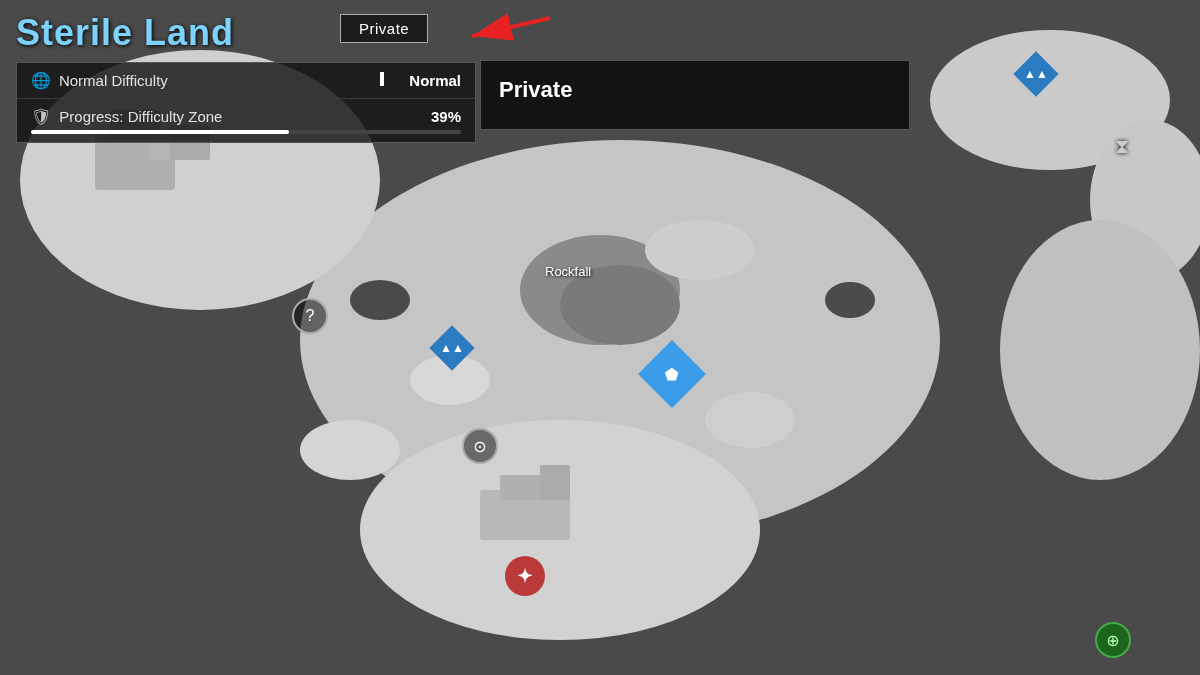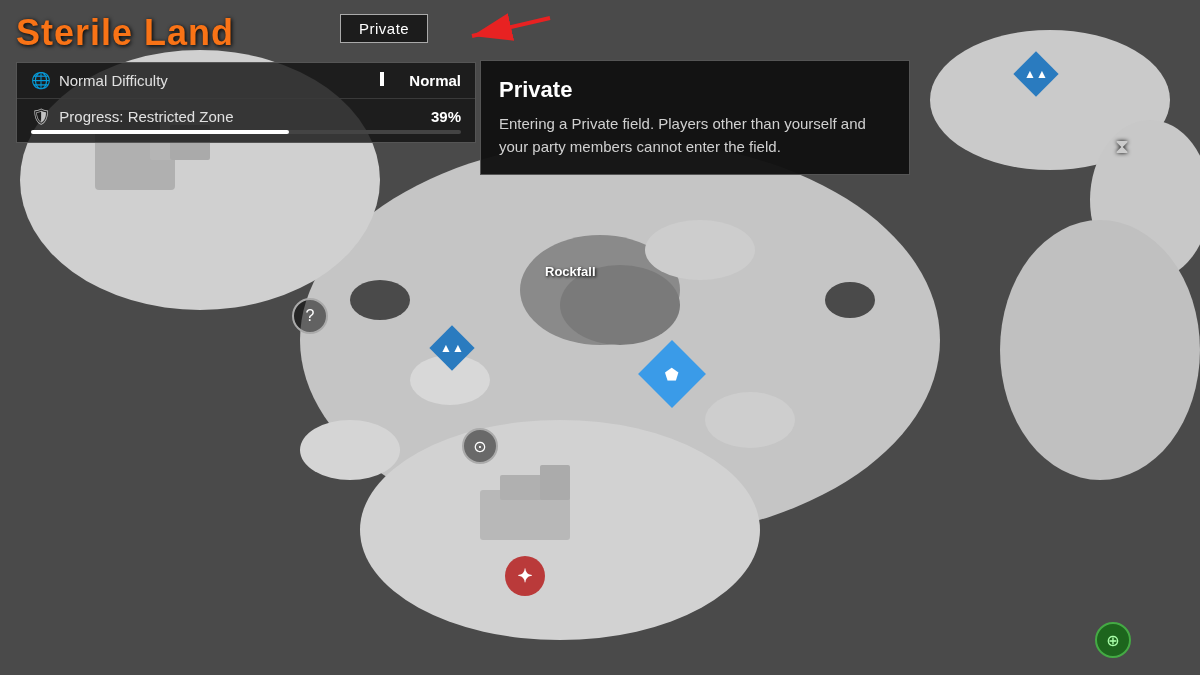--- a/index.html
+++ b/index.html
@@ -27,21 +27,21 @@
     #ui-overlay {
       position: absolute;
       top: 0;
       left: 0;
       padding: 12px 16px;
       pointer-events: none;
       z-index: 10;
     }
 
     #title {
-      color: #f97316;
+      color: #7dd3fc;
       font-size: 36px;
       font-weight: 700;
       letter-spacing: 1px;
       text-shadow: 1px 1px 4px #000;
       margin-bottom: 8px;
     }
 
     #private-button {
       position: absolute;
       top: 14px;
@@ -165,21 +165,21 @@
       font-size: 15px;
       color: #d0d0d0;
       line-height: 1.5;
     }
 
     
     .map-label {
       position: absolute;
       color: #ffffff;
       font-size: 13px;
-      font-weight: 700;
+      font-weight: 400;
       text-shadow: 1px 1px 3px #000;
       pointer-events: none;
       z-index: 5;
     }
 
     
     .marker {
       position: absolute;
       z-index: 6;
       display: flex;
@@ -358,21 +358,21 @@
       <div class="stat-value">
         <span class="difficulty-bar"></span>
         <span>Normal</span>
       </div>
     </div>
     <div class="stat-row">
       <div class="progress-section">
         <div class="progress-header">
           <div class="stat-label">
             <span class="stat-icon">🛡</span>
-            <span>Progress: Restricted Zone</span>
+            <span>Progress: Difficulty Zone</span>
           </div>
           <div class="stat-value">
             <span>39%</span>
           </div>
         </div>
         <div class="progress-bar-bg">
           <div class="progress-bar-fill" style="width: 60%;"></div>
         </div>
       </div>
     </div>
@@ -387,14 +387,13 @@
       <marker id="arrowhead" markerWidth="10" markerHeight="7" refX="10" refY="3.5" orient="auto">
         <polygon points="0 0, 10 3.5, 0 7" fill="#e82222"></polygon>
       </marker>
     </defs>
     <line x1="90" y1="10" x2="12" y2="28" stroke="#e82222" stroke-width="4" marker-end="url(#arrowhead)"></line>
   </svg>
 </div>
 
 <div id="tooltip-popup">
   <div id="tooltip-title">Private</div>
-  <div id="tooltip-body">Entering a Private field. Players other than yourself and your party members cannot enter the field.</div>
 </div>
 
 </body></html>

